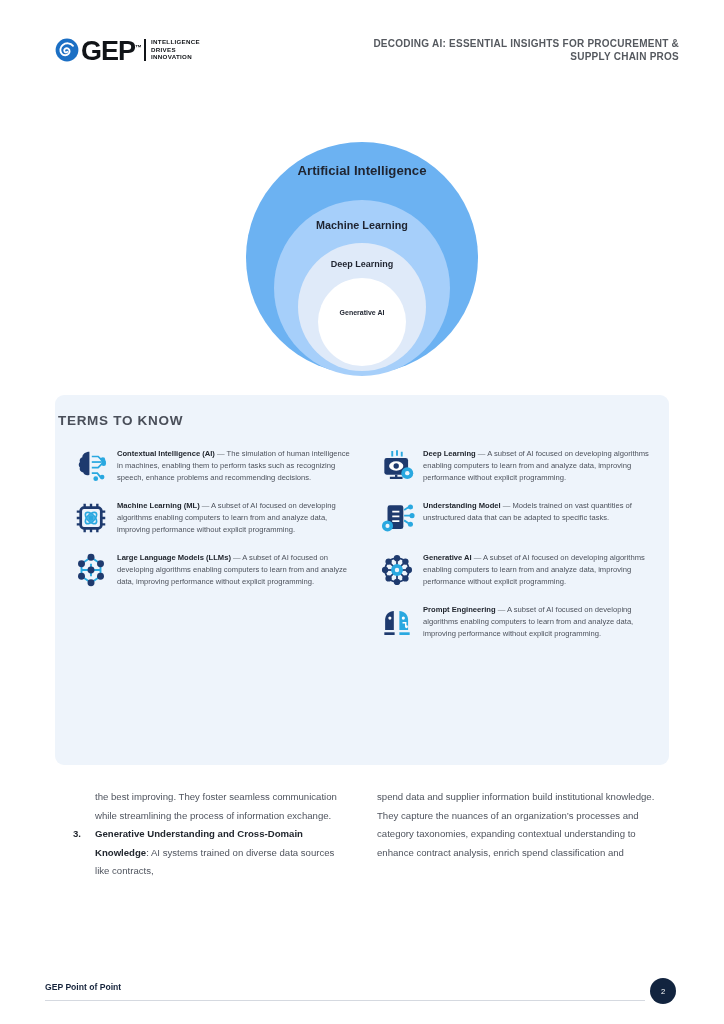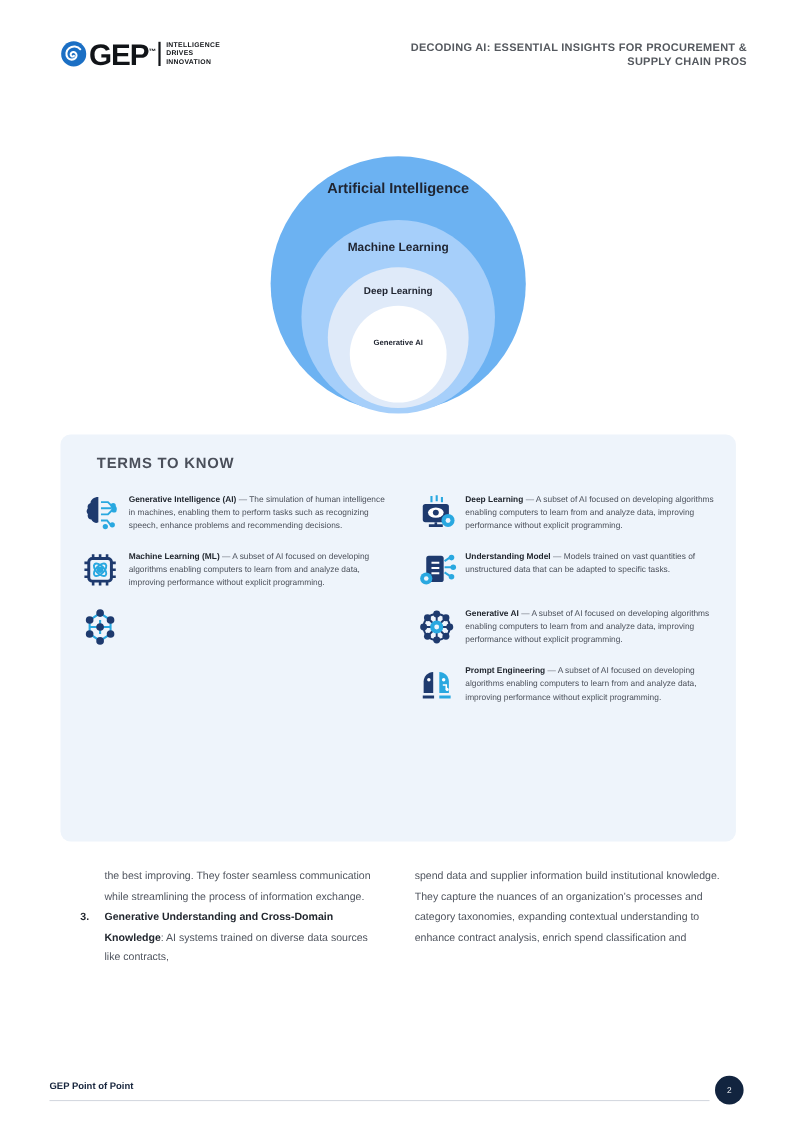--- a/index.html
+++ b/index.html
@@ -38,21 +38,21 @@
   .ring-dl span { margin-top:16px; font-size:9px; }
   .ring-gen     { left:72px;  top:136px; width:88px;  height:88px; }
   .ring-gen span{ margin-top:31px; font-size:7px; }
 
   
   .terms-card {
     position:absolute; left:55px; top:395px; width:614px; height:370px;
     background:#eef4fb; border-radius:9px;
   }
   .terms-title {
-    position:absolute; left:33px; top:18px;
+    position:absolute; left:3px; top:18px;
     font-size:13.5px; font-weight:bold; color:#4a4f5a; letter-spacing:0.7px;
   }
   .terms-cols { position:absolute; left:10px; top:50px; width:594px; display:flex; gap:18px; }
   .terms-col { width:288px; }
   .term { display:flex; margin-bottom:12px; }
   .term-icon { width:52px; min-width:52px; padding-top:2px; display:flex; justify-content:center; }
   .term-body { font-size:7.6px; line-height:11.8px; color:#4d525c; padding-top:3px; }
   .term-body b { color:#22272f; font-weight:bold; }
   .dash { color:#6b7078; }
 
@@ -130,21 +130,21 @@
                 </g>
                 <g fill="#29a8e0">
                   <circle cx="39" cy="16" r="3"></circle>
                   <circle cx="40" cy="19" r="3"></circle>
                   <circle cx="40" cy="21" r="3"></circle>
                   <circle cx="38" cy="38" r="3"></circle>
                   <circle cx="30" cy="40" r="3"></circle>
                 </g>
               </svg>
             </div>
-            <div class="term-body"><b>Generative Intelligence (AI)</b><span class="dash"> — </span><span>The simulation of human intelligence in machines, enabling them to perform tasks such as recognizing speech, enhance problems and recommending decisions.</span></div>
+            <div class="term-body"><b>Contextual Intelligence (AI)</b><span class="dash"> — </span><span>The simulation of human intelligence in machines, enabling them to perform tasks such as recognizing speech, enhance problems and recommending decisions.</span></div>
           </div>
           <div class="term">
             <div class="term-icon">
               <svg width="38" height="38" viewBox="0 0 48 48">
                 <g stroke="#1e3a6e" stroke-width="3">
                   <path d="M16 6v6M24 6v6M32 6v6M16 36v6M24 36v6M32 36v6M6 16h6M6 24h6M6 32h6M36 16h6M36 24h6M36 32h6"></path>
                 </g>
                 <rect x="11" y="11" width="26" height="26" rx="4" fill="none" stroke="#1e3a6e" stroke-width="3.4"></rect>
                 <g fill="none" stroke="#29a8e0" stroke-width="2.2">
                   <ellipse cx="24" cy="24" rx="9" ry="4.5" transform="rotate(45 24 24)"></ellipse>
@@ -165,20 +165,21 @@
                   <circle cx="24" cy="8" r="4.4"></circle>
                   <circle cx="12" cy="16" r="4.4"></circle>
                   <circle cx="36" cy="16" r="4.4"></circle>
                   <circle cx="24" cy="24" r="4.4"></circle>
                   <circle cx="12" cy="32" r="4.4"></circle>
                   <circle cx="36" cy="32" r="4.4"></circle>
                   <circle cx="24" cy="40" r="4.4"></circle>
                 </g>
               </svg>
             </div>
+            <div class="term-body"><b>Large Language Models (LLMs)</b><span class="dash"> — </span><span>A subset of AI focused on developing algorithms enabling computers to learn from and analyze data, improving performance without explicit programming.</span></div>
           </div>
         </div>
       <div class="terms-col" id="terms-right">
           <div class="term">
             <div class="term-icon">
               <svg width="38" height="38" viewBox="0 0 48 48">
                 <g stroke="#29a8e0" stroke-width="2.4" fill="none">
                   <path d="M18 12V5M24 11V4M30 12V6"></path>
                 </g>
                 <rect x="8" y="14" width="30" height="21" rx="3" fill="#1e3a6e"></rect>

